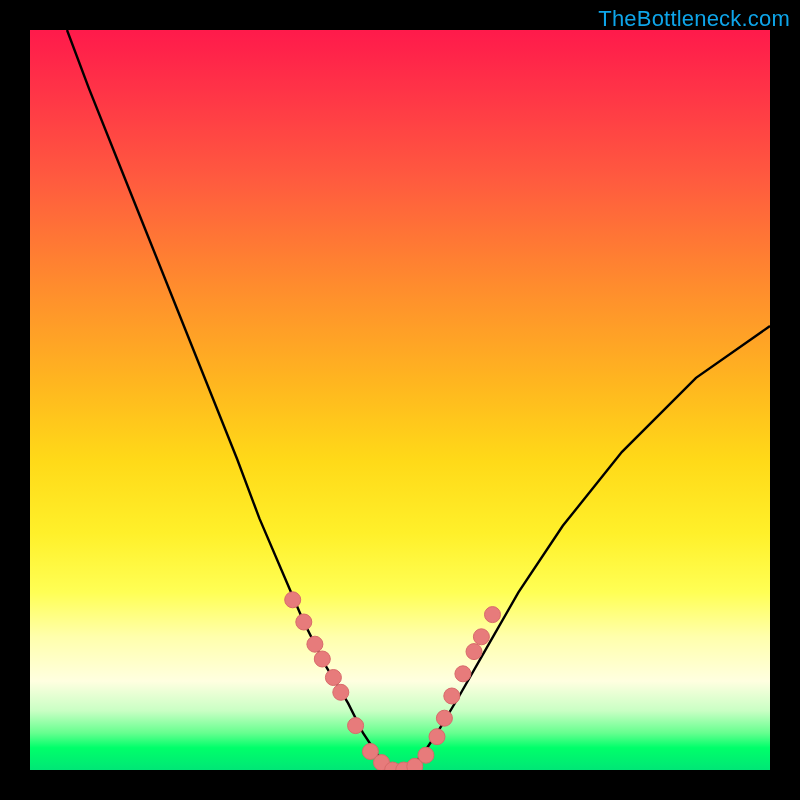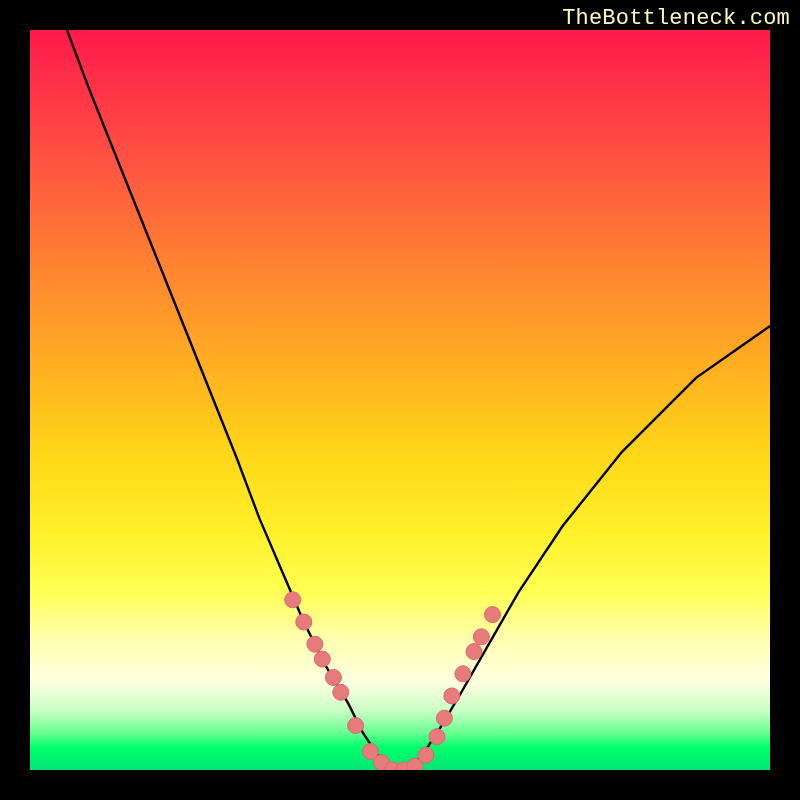--- a/index.html
+++ b/index.html
@@ -44,23 +44,23 @@
     position: absolute;
     left: 0;
     top: 0;
     width: 740px;
     height: 740px;
   }
   .watermark {
     position: absolute;
     top: 6px;
     right: 10px;
-    font-family: Liberation Mono, monospace;
+    font-family: Liberation Sans, sans-serif;
     font-size: 22px;
-    color: #fef9c3;
+    color: #0ea5e9;
     letter-spacing: 0.2px;
     user-select: none;
   }
 </style>
 </head>
 <body>
 
 <div class="stage">
   <div class="plot-area">
     <svg class="overlay" viewBox="0 0 740 740" preserveAspectRatio="none">

